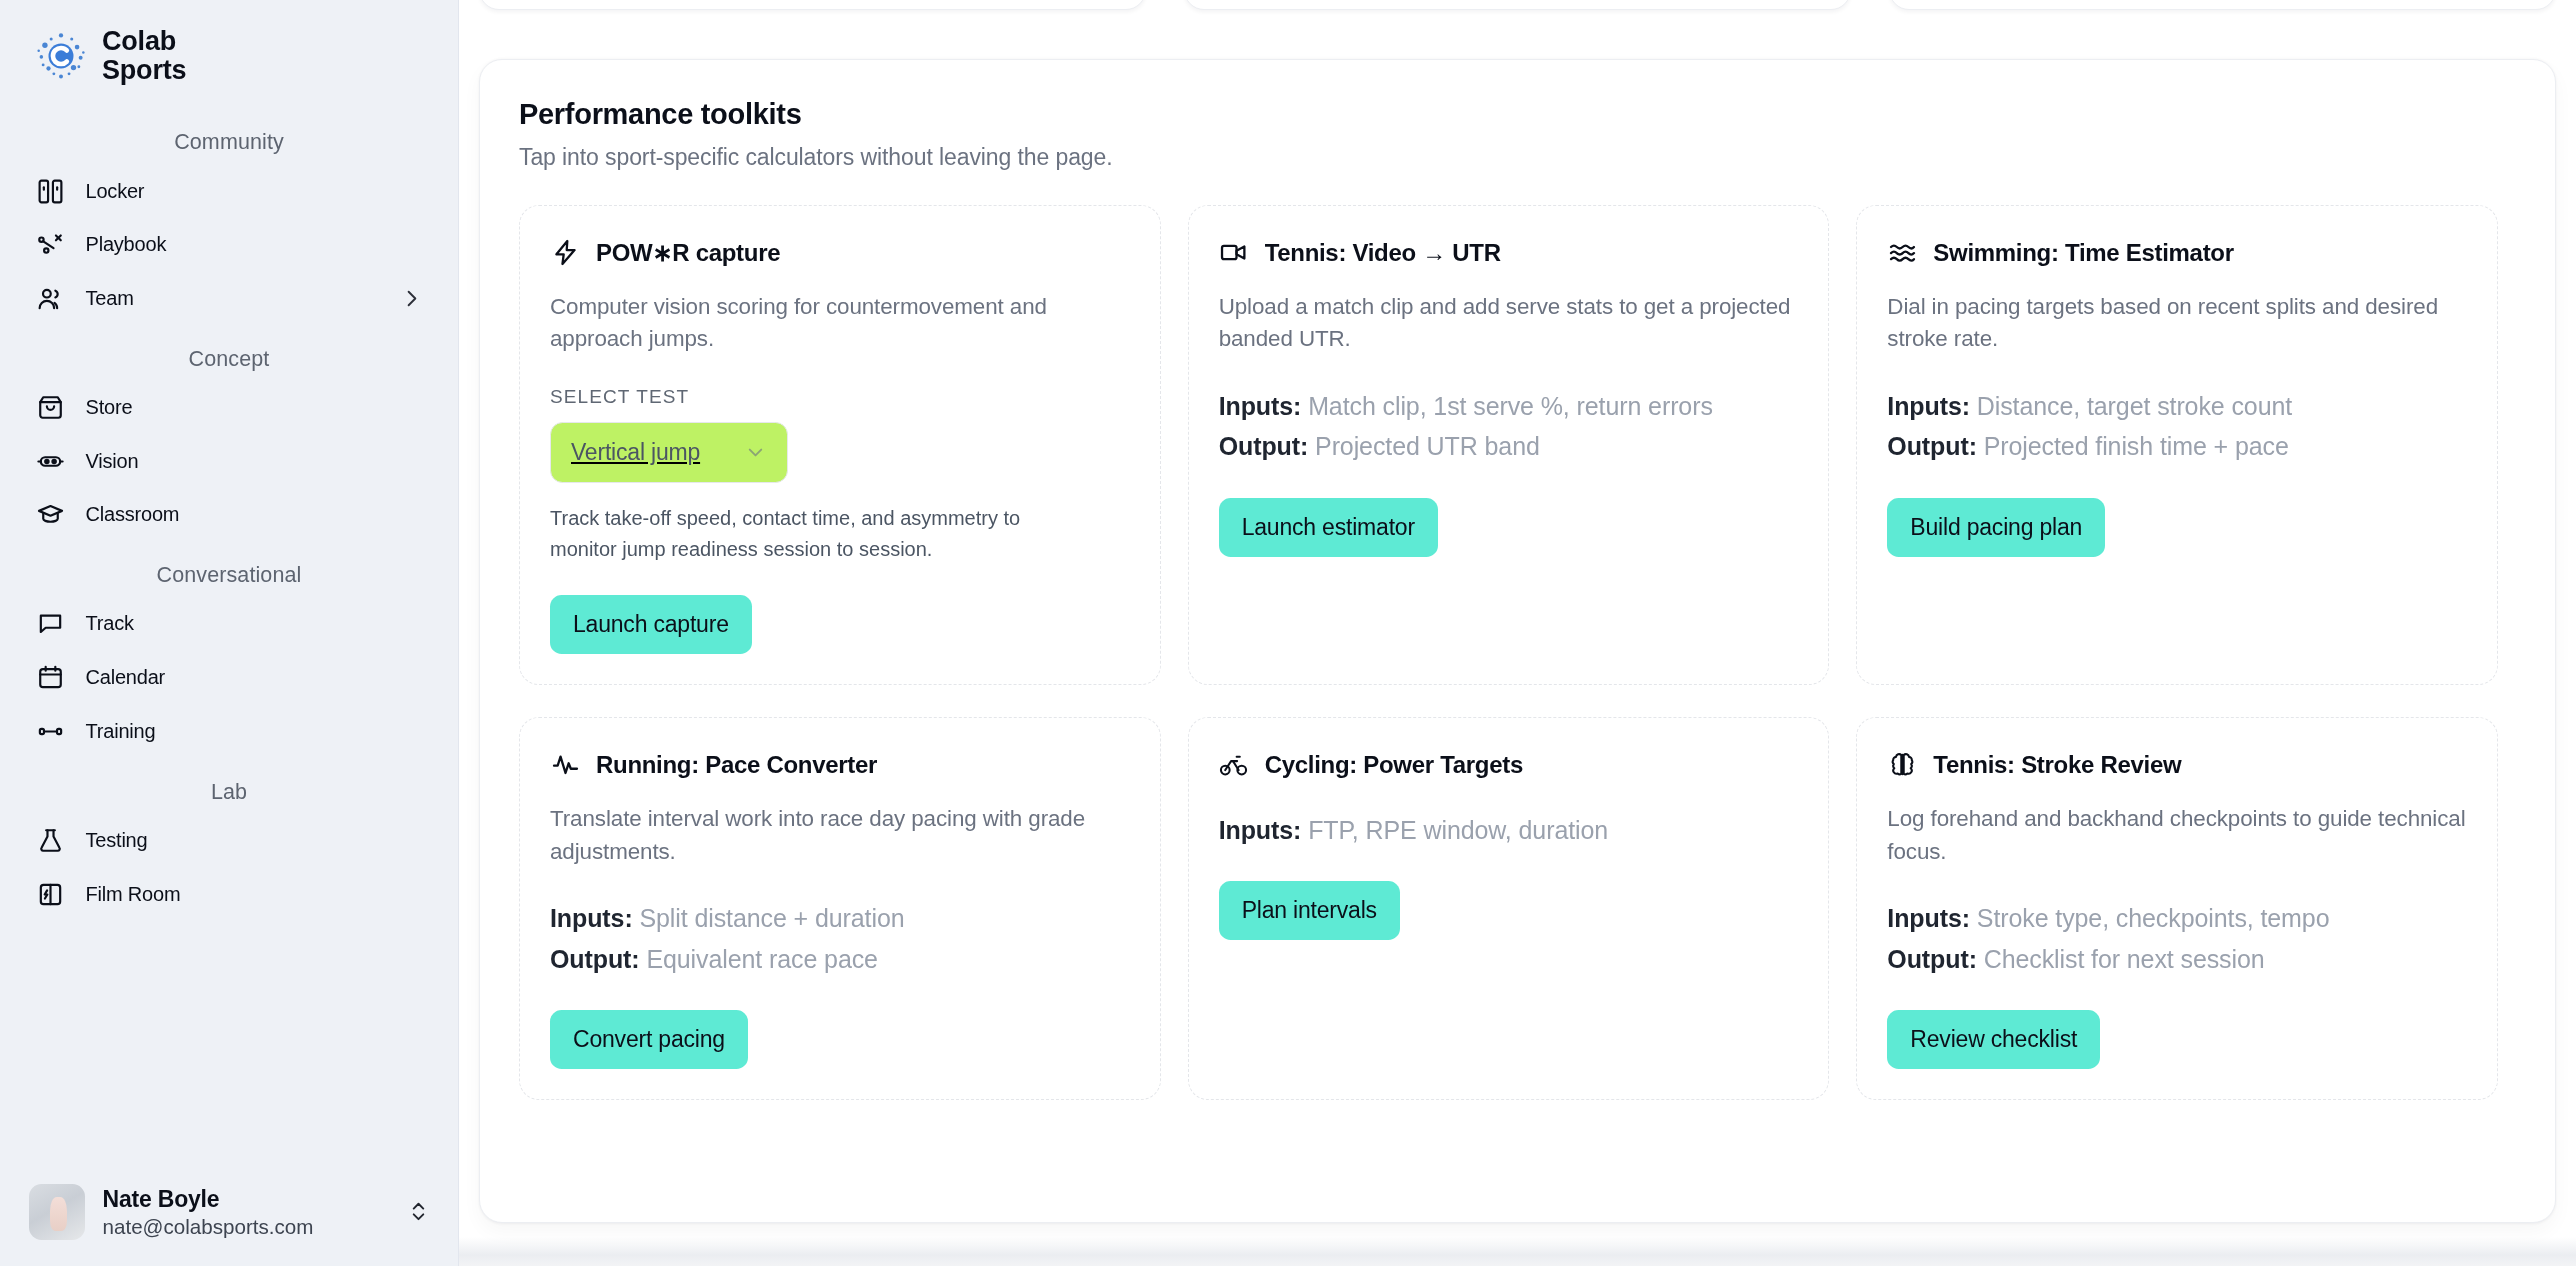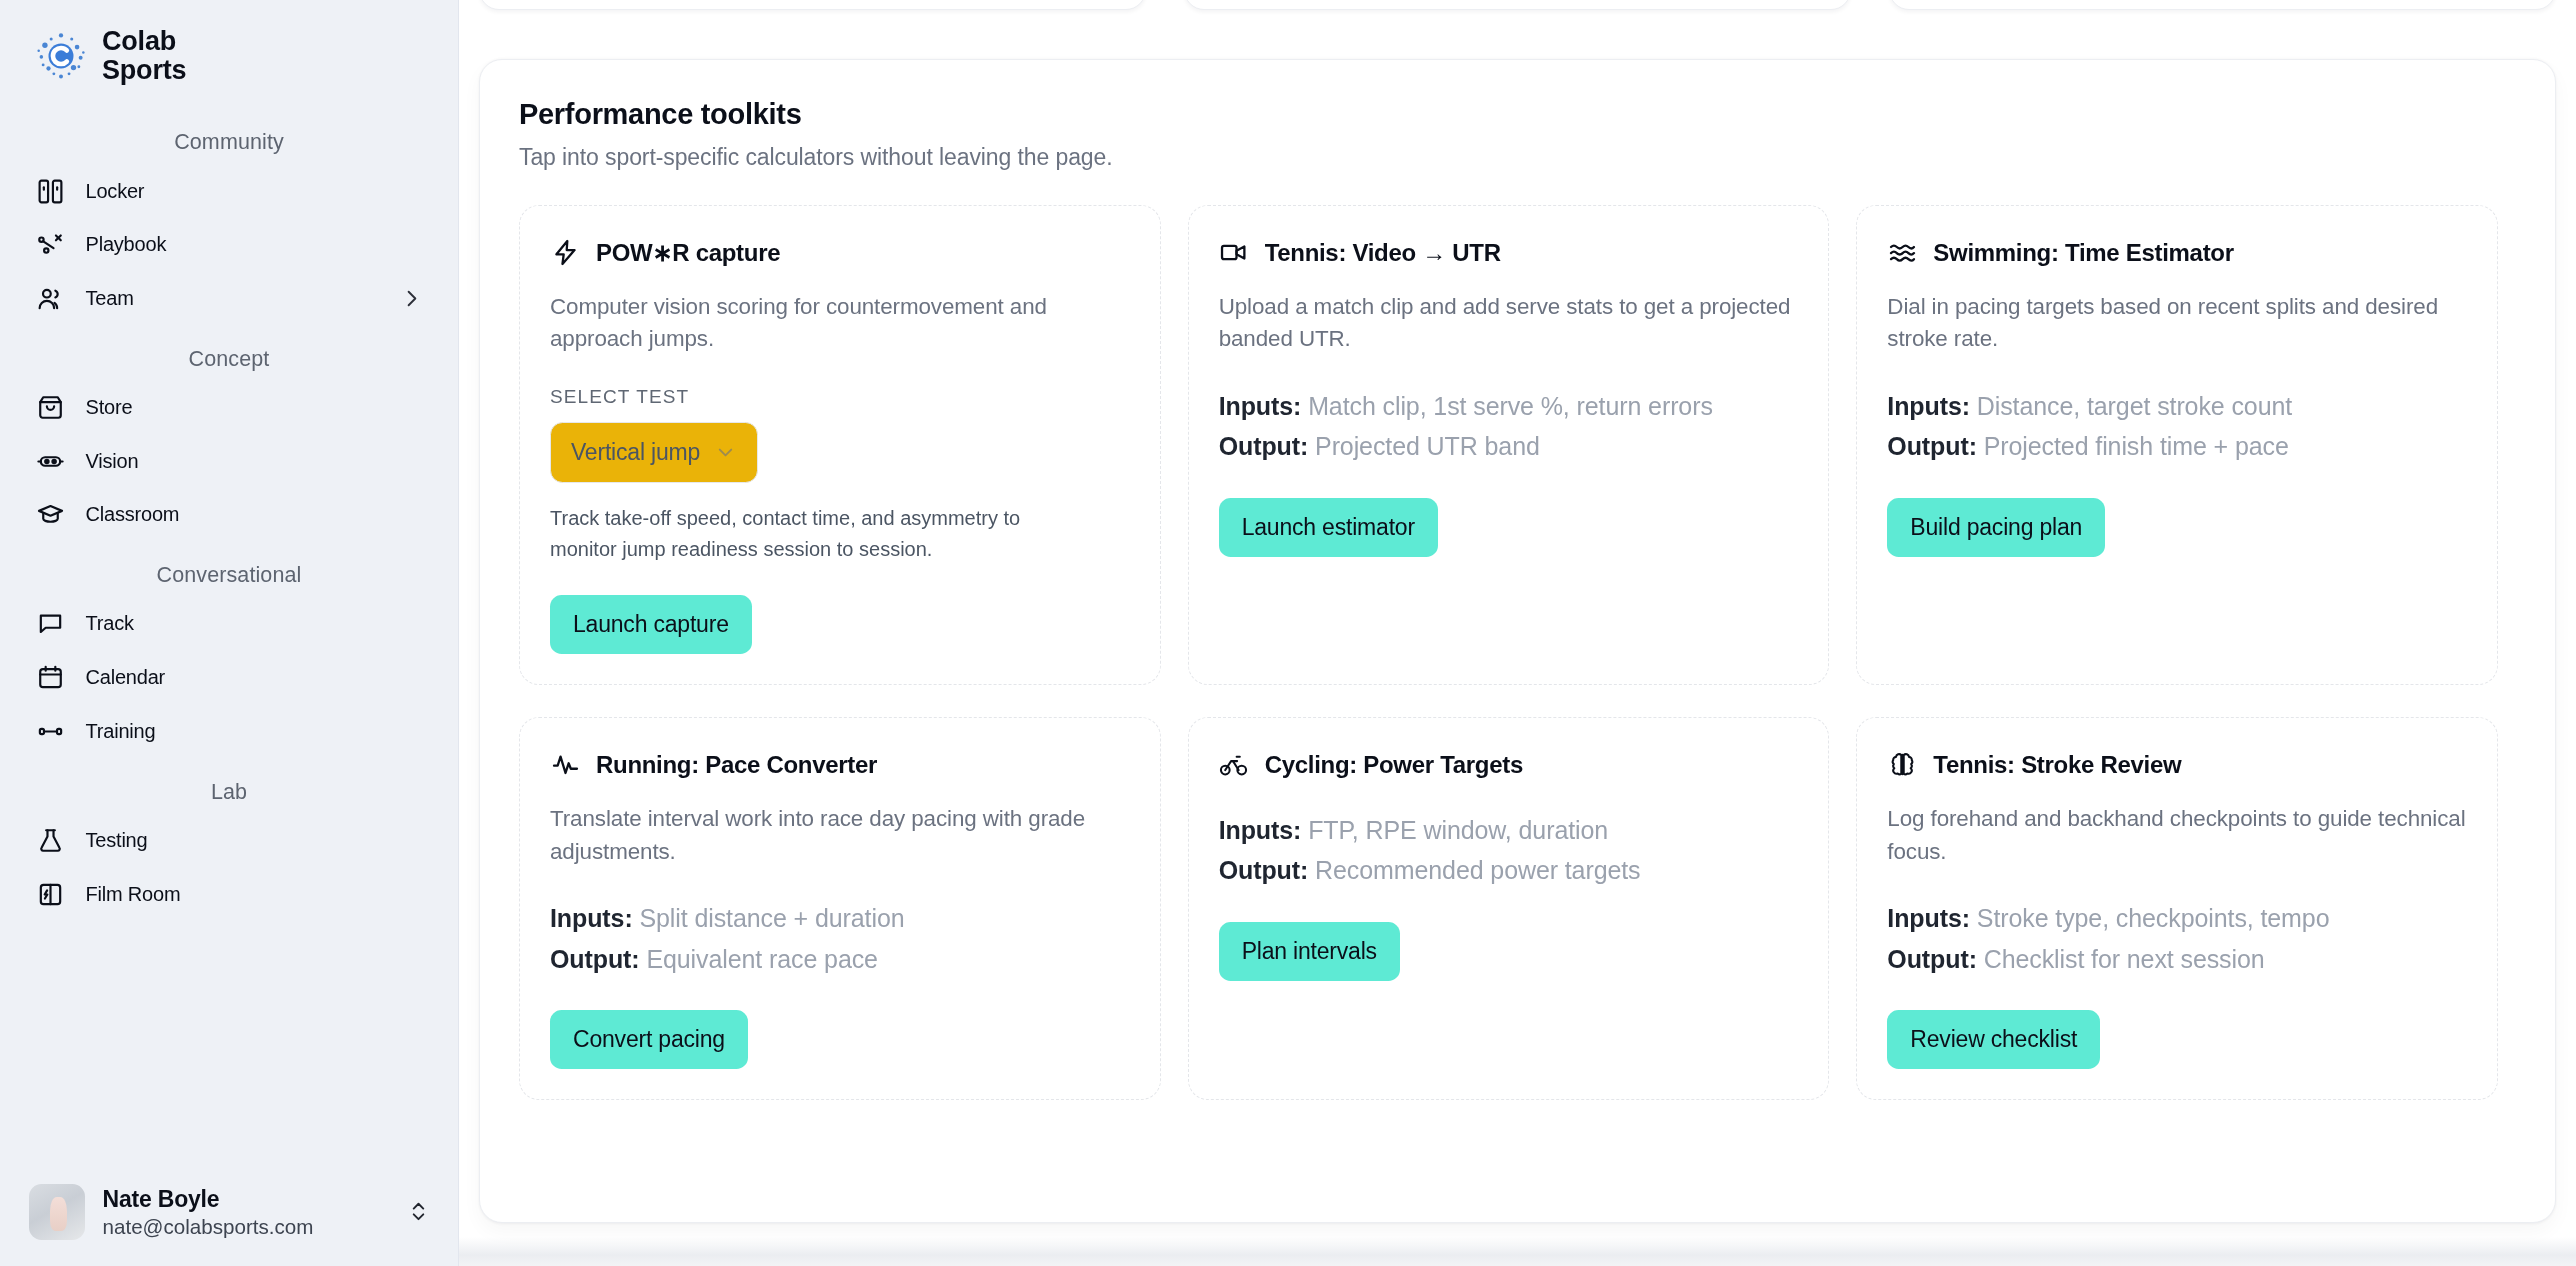--- a/index.html
+++ b/index.html
@@ -112,24 +112,24 @@
 
   .tk-io { margin-top: 30px; }
   .tk-io-row { font-size: 25px; color: #9aa1ad; line-height: 1.62; letter-spacing: -0.1px; }
   .tk-io-row b { color: #1f2530; font-weight: 700; }
 
   .field-label {
     font-size: 19px; letter-spacing: 1.1px; font-weight: 400;
     color: #5f6773; margin-top: 30px;
   }
   .select {
-    margin-top: 14.3px; width: 208px; height: 61px;
-    border: 0.9px solid #e6e8ec; border-radius: 12.5px; background: #eab308;
+    margin-top: 14.3px; width: 238px; height: 61px;
+    border: 0.9px solid #e6e8ec; border-radius: 12.5px; background: #bef264;
     display: flex; align-items: center; justify-content: space-between;
-    padding: 0 20px; cursor: pointer;
+    padding: 0 20px; cursor: pointer; text-decoration: underline;
   }
   .select-value { font-size: 23px; color: #4b5563; letter-spacing: -0.2px; }
   .select-caret { width: 23px; height: 23px; flex: 0 0 23px; opacity: .6; }
   .helper { font-size: 20px; line-height: 1.52; color: #4b5563; margin-top: 20px; max-width: 502px; }
 
   .tk-spacer { flex: 1 1 auto; }
   .tk-btn {
     align-self: flex-start; margin-top: 31px;
     background: #5eead4; border: none; border-radius: 11.6px;
     padding: 16px 23px; font-size: 23px; color: #0b0f19;
@@ -458,24 +458,20 @@
                 <path d="M14.6 5.6h2.6"></path>
               </svg>
             </span>
             <span class="tk-title">Cycling: Power Targets</span>
           </div>
           <div class="tk-io">
             <div class="tk-io-row">
               <b>Inputs:</b>
               <span>FTP, RPE window, duration</span>
             </div>
-            <div class="tk-io-row">
-              <b>Output:</b>
-              <span>Recommended power targets</span>
-            </div>
           </div>
           <button class="tk-btn">Plan intervals</button>
           <div class="tk-spacer"></div>
         </article>
 
         <article class="tk-card compact">
           <div class="tk-head">
             <span class="tk-icon">
               <svg viewBox="0 0 24 24" fill="none" stroke="#0b0f19" stroke-width="1.7" stroke-linecap="round" stroke-linejoin="round">
                 <path d="M11 4.2a2.6 2.6 0 0 0-4.4 1.5A2.5 2.5 0 0 0 4.3 8.4a2.6 2.6 0 0 0 .5 3.3 2.6 2.6 0 0 0 .4 3.4A2.6 2.6 0 0 0 8 19.4a2.5 2.5 0 0 0 3 .4z"></path>

